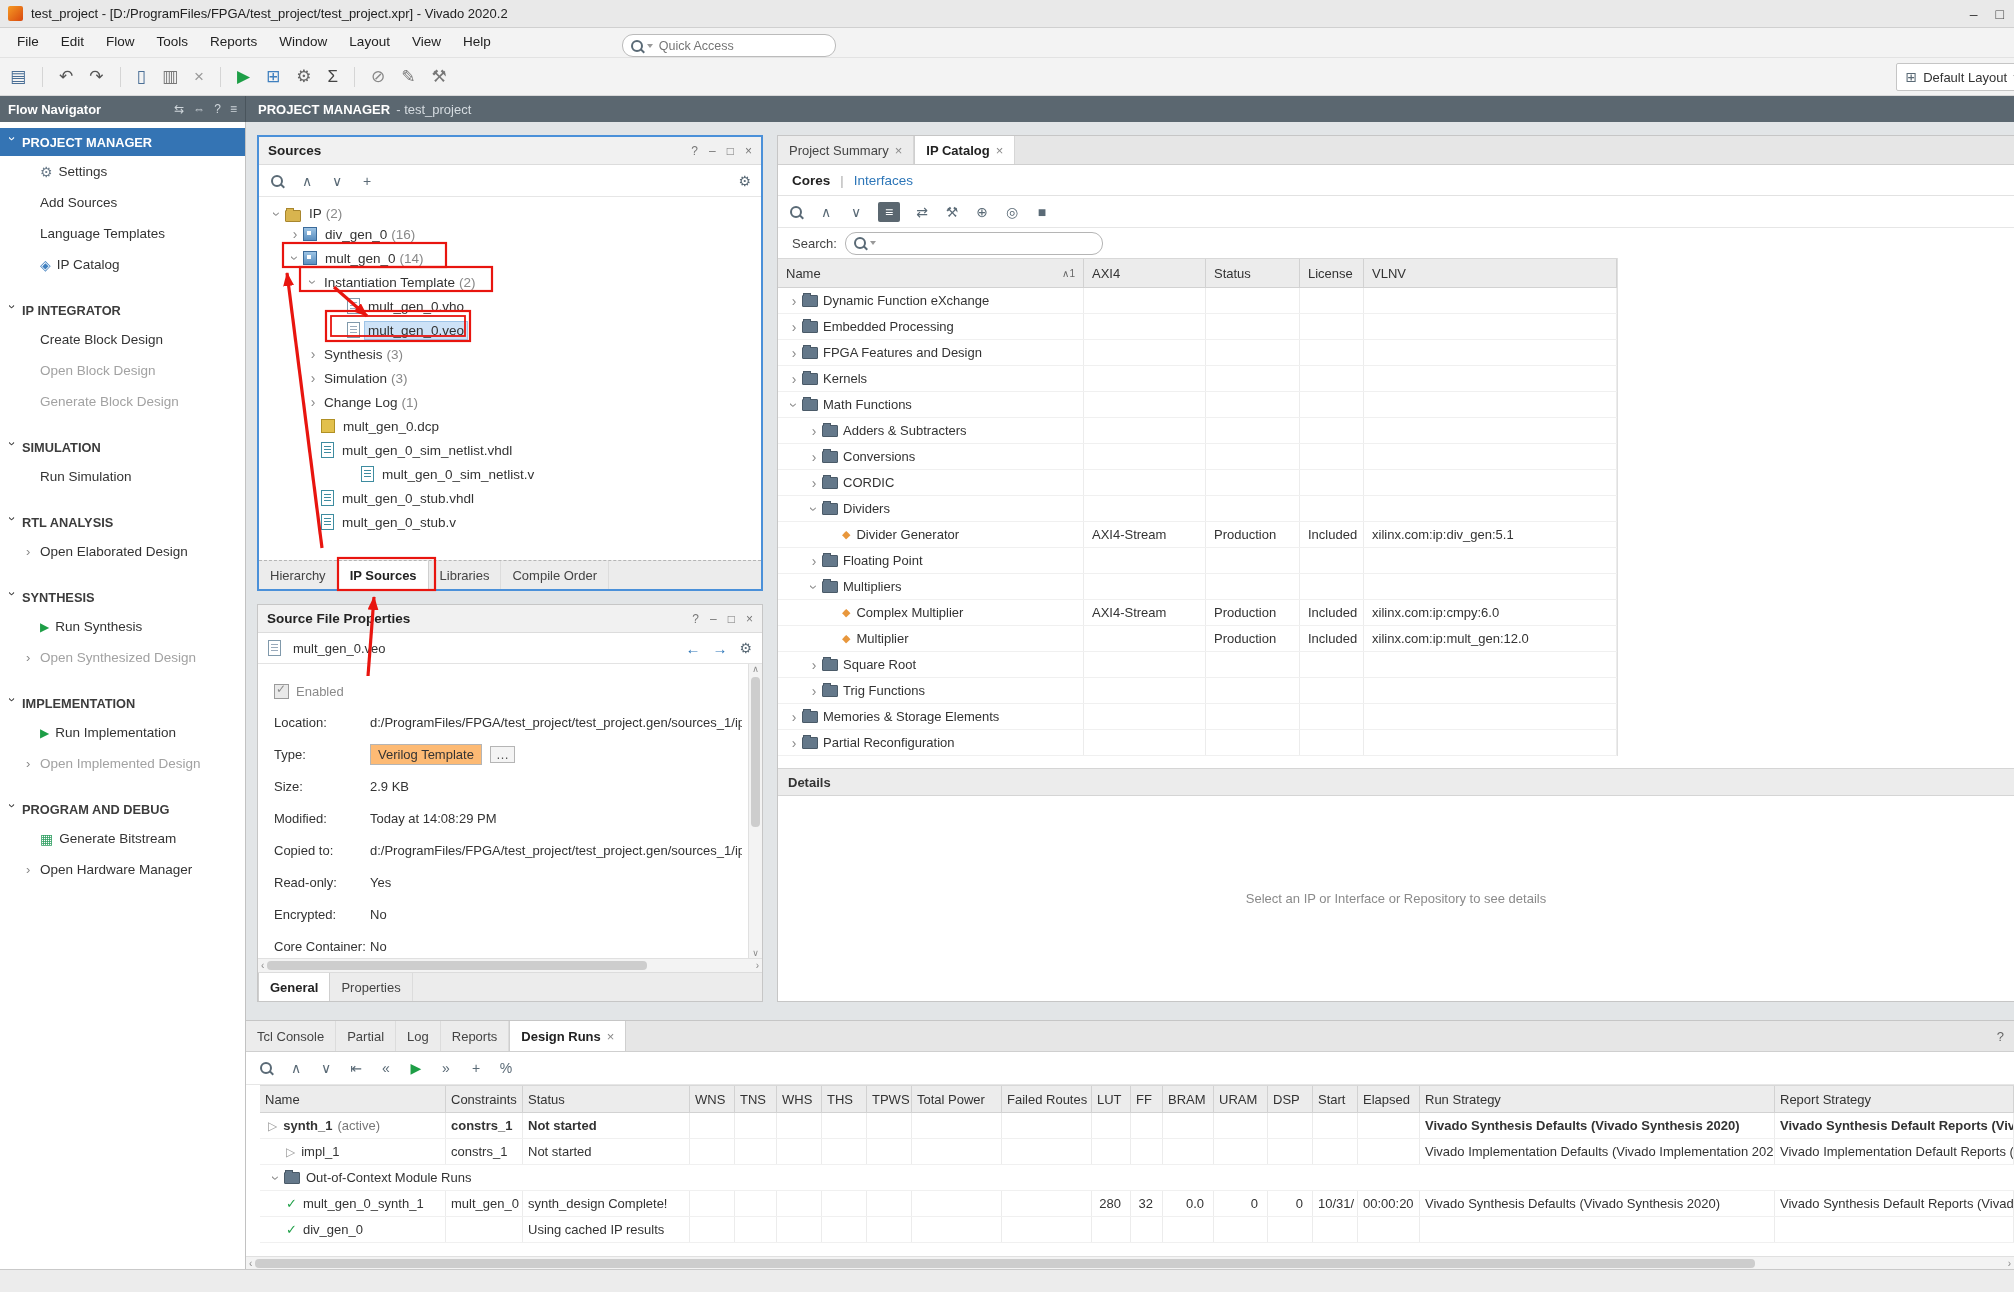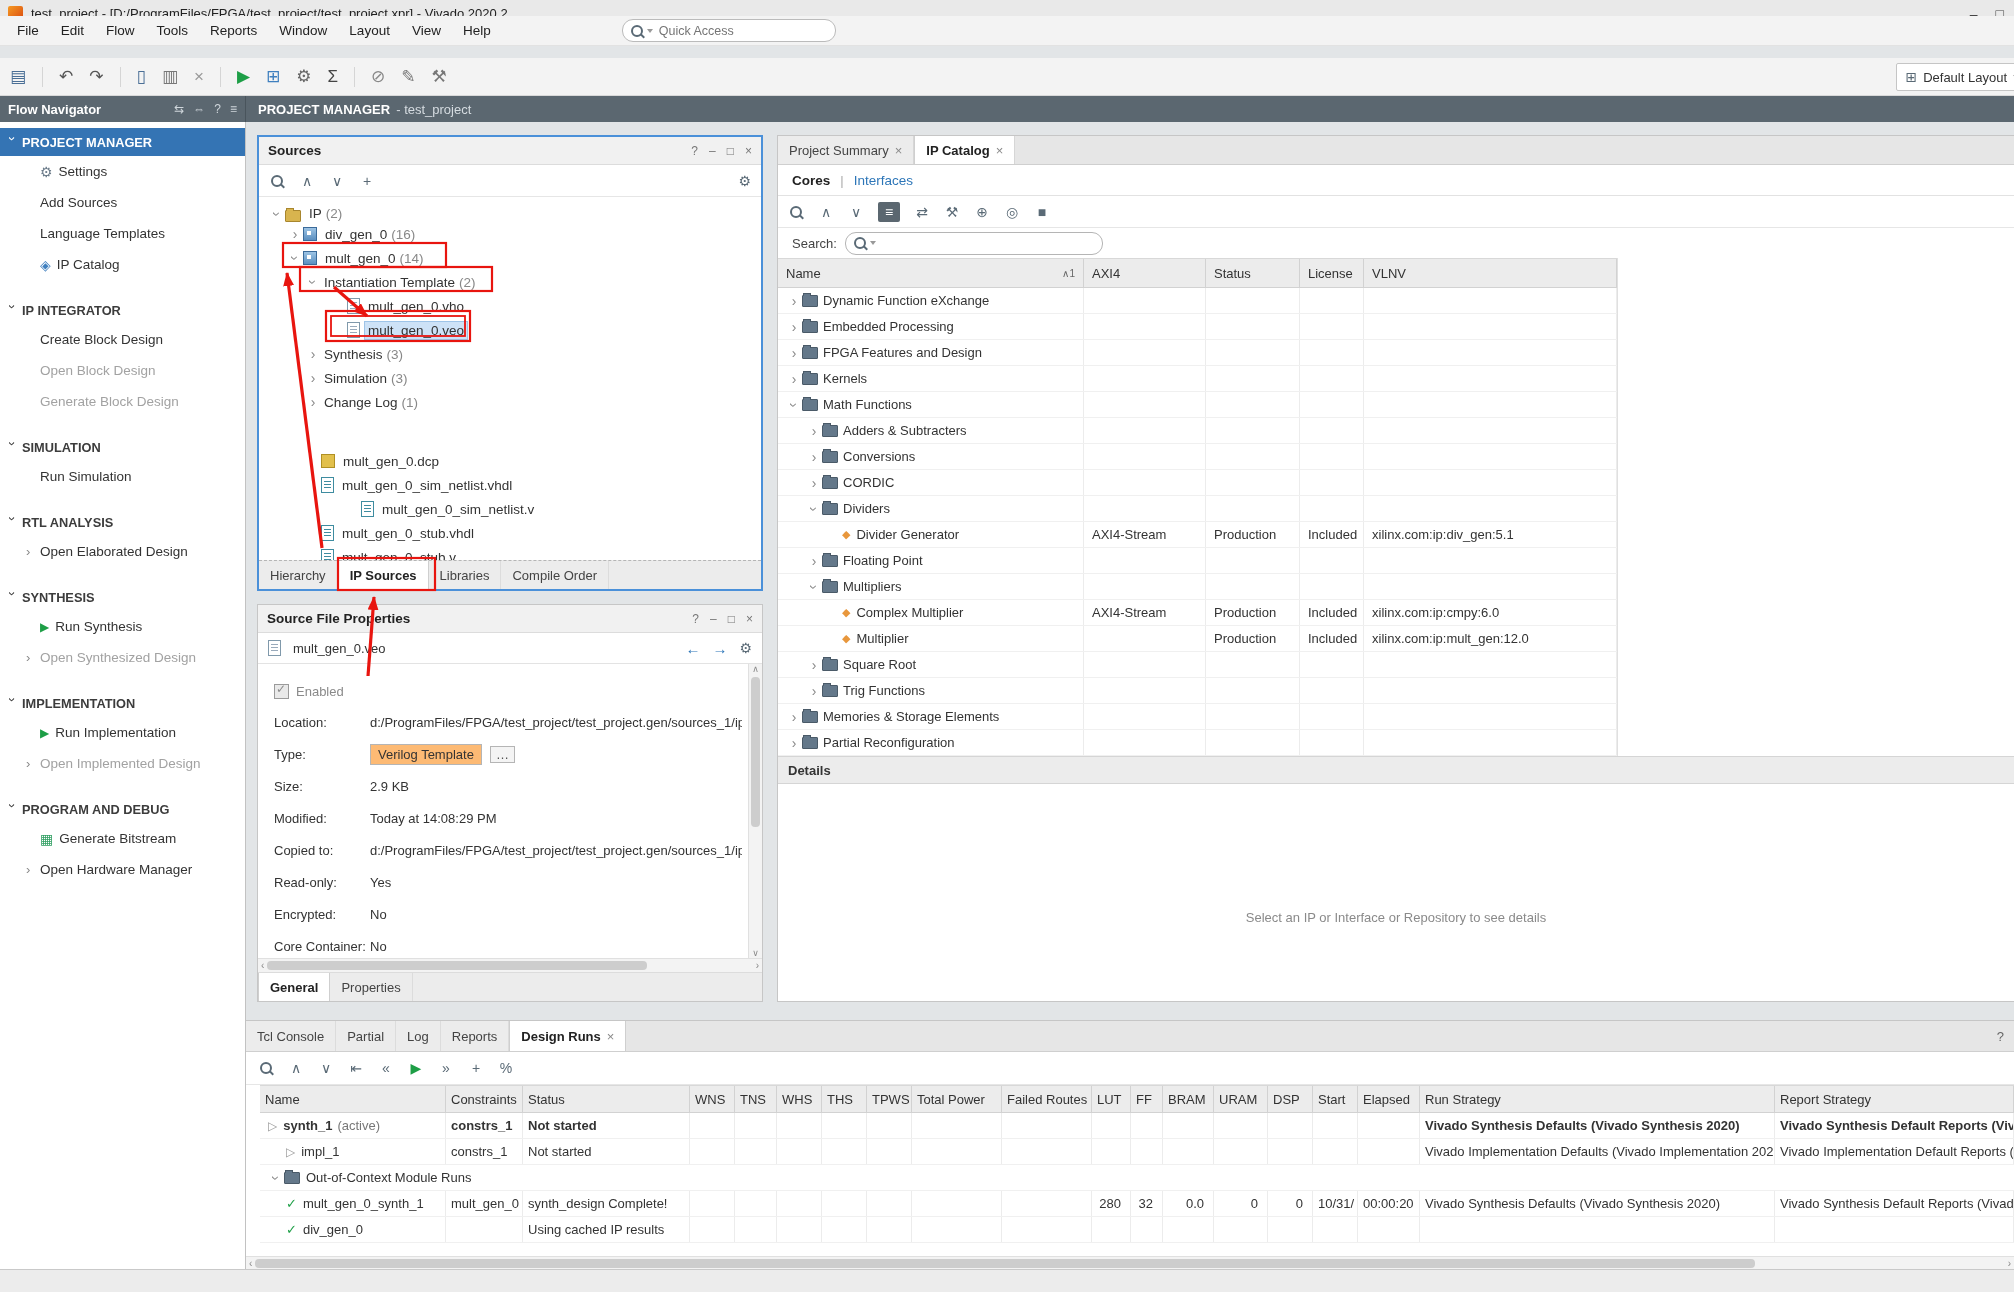--- a/index.html
+++ b/index.html
@@ -5,22 +5,22 @@
   html,body{margin:0;padding:0;}
   body{width:2014px;height:1292px;position:relative;overflow:hidden;background:#e2e5e7;
        font-family:"Liberation Sans","DejaVu Sans",sans-serif;font-size:13px;color:#333;}
   .titlebar{position:absolute;left:0;top:0;width:100%;height:28px;background:#e9e9e9;border-bottom:1px solid #d0d0d0;
             display:flex;align-items:center;padding:0 8px;box-sizing:border-box;}
   .logo{width:15px;height:15px;background:linear-gradient(135deg,#f59a23,#d9480f);border-radius:2px;margin-right:8px;flex:0 0 15px;}
   .title-text{font-size:13px;color:#222;}
   .win-controls{margin-left:auto;display:flex;gap:18px;color:#444;font-size:14px;padding-right:2px;}
   .winbtn{cursor:default;}
 
-  .menubar{position:absolute;left:0;top:16px;width:100%;height:30px;background:#f3f3f3;border-bottom:1px solid #e2e2e2;
-           display:flex;align-items:center;padding:0 6px;box-sizing:border-box;}
+  .menubar{position:absolute;left:0;top:28px;width:100%;height:30px;background:#f3f3f3;border-bottom:1px solid #e2e2e2;
+           display:flex;align-items:flex-end;padding:0 6px;box-sizing:border-box;}
   .menu-items{display:flex;}
   .menu-item{padding:0 11px;line-height:30px;font-size:13.5px;color:#222;}
   .quick-access{margin-left:120px;width:196px;height:21px;border:1px solid #bbb;border-radius:11px;background:#fff;
                 display:flex;align-items:center;padding:0 8px;gap:4px;}
   .quick-access input{border:none;outline:none;flex:1;font-size:12.5px;color:#555;background:transparent;
                       font-family:"Liberation Sans","DejaVu Sans",sans-serif;}
   .caret-down{width:0;height:0;border-left:3px solid transparent;border-right:3px solid transparent;border-top:4px solid #999;}
 
   .toolbar{position:absolute;left:0;top:58px;width:100%;height:38px;background:#f3f3f3;border-bottom:1px solid #d9d9d9;
            display:flex;align-items:center;padding:0 10px;box-sizing:border-box;}
@@ -439,21 +439,21 @@
             <span class="cnt">(3)</span>
           </span>
         </div>
         <div class="tree-row" style="padding-left: 46px;">
           <span class="tchev">›</span>
           <span class="lblwrap">
             <span>Change Log</span>
             <span class="cnt">(1)</span>
           </span>
         </div>
-        <div class="tree-row" style="padding-left: 46px; margin-top: 35px;">
+        <div class="tree-row" style="padding-left: 46px;">
           <span class="tchev"></span>
           <span class="ic ic-dcp"></span>
           <span class="lblwrap">
             <span>mult_gen_0.dcp</span>
           </span>
         </div>
         <div class="tree-row" style="padding-left: 46px;">
           <span class="tchev"></span>
           <span class="ic ic-file-hdl"></span>
           <span class="lblwrap">
@@ -834,21 +834,21 @@
             <div class="cat-cell"></div>
             <div class="cat-cell"></div>
             <div class="cat-cell"></div>
           </div>
         </div>
     </div>
     <div style="flex:1"></div>
     <div class="details-header">
       <span>Details</span>
     </div>
-    <div class="details-body" style="height:266px;flex:none">
+    <div class="details-body" style="height:205px;flex:none">
       <span>Select an IP or Interface or Repository to see details</span>
     </div>
   </div>
 
   <div class="panel bottom-panel">
     <div class="bottom-tabs">
     <div class="tab">
           <span>Tcl Console</span>
         </div>
         <div class="tab">

